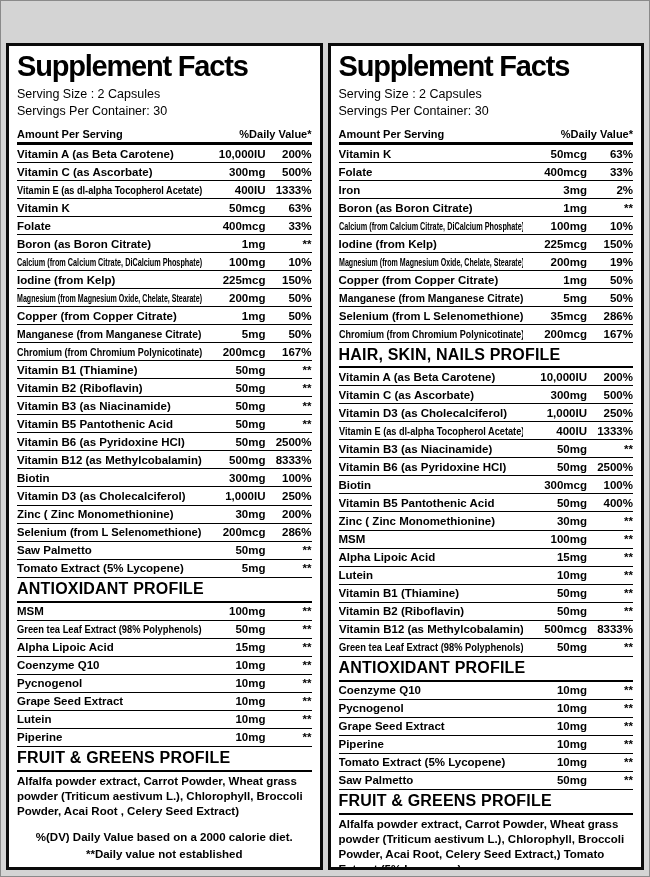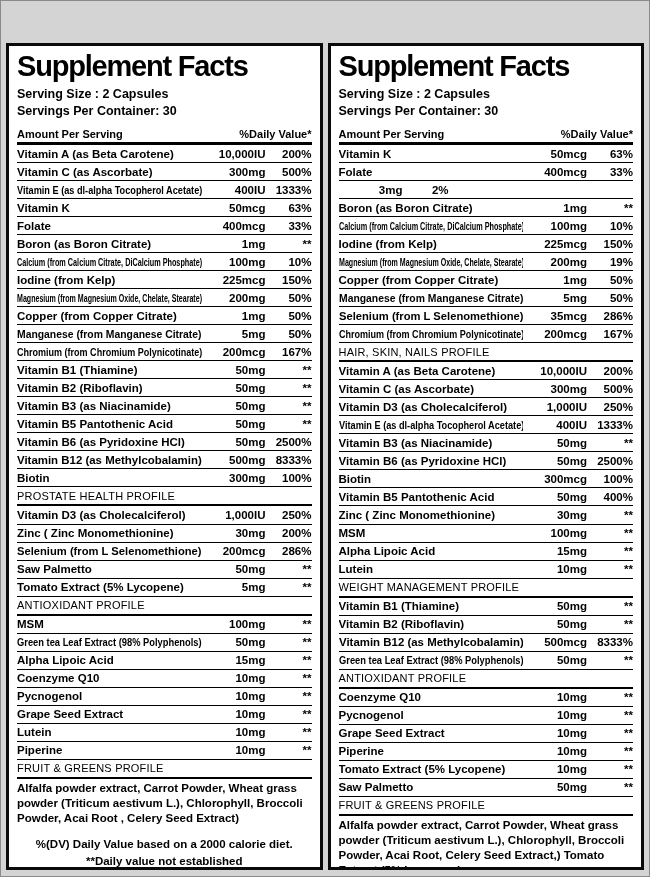--- a/index.html
+++ b/index.html
@@ -11,39 +11,39 @@
   }
   .panel{
     flex:1;background:#ffffff;border:3px solid #0a0a0a;
     box-sizing:border-box;padding:4px 8px 8px 8px;
     display:flex;flex-direction:column;overflow:hidden;margin-top:36px;
   }
   .panel-title{
     font-size:29px;font-weight:bold;letter-spacing:-1.2px;
     line-height:1.05;margin:1px 0 5px 0;white-space:nowrap;
   }
-  .serving-line{font-size:12.5px;font-weight:bold;line-height:1.35;}
+  .serving-line{font-size:12.5px;font-weight:normal;line-height:1.35;}
   .thick-bar{height:7px;background:#000;margin:4px 0 0 0;}
   .cols-header{
     display:flex;justify-content:space-between;align-items:baseline;
     font-size:11px;font-weight:bold;padding:4px 0 2px 0;
     border-bottom:3px solid #000;
   }
   .rows{display:block;}
   .row{
     display:flex;align-items:baseline;
     border-bottom:1.2px solid #000;
     padding:1.5px 0;font-size:11.5px;font-weight:bold;line-height:1.22;
   }
   .row .name{flex:1;padding-right:3px;overflow:hidden;}
   .name-inner{display:inline-block;white-space:nowrap;transform-origin:left center;}
   .row .amt{width:64px;text-align:right;white-space:nowrap;}
   .row .dv{width:46px;text-align:right;white-space:nowrap;}
   .section-row{
-    font-size:11px;font-weight:normal;letter-spacing:.2px;
+    font-size:16px;font-weight:bold;letter-spacing:.2px;
     padding:2.5px 0;border-bottom:2.5px solid #000;
   }
   .ingredients{
     font-size:11.5px;font-weight:bold;line-height:1.32;
     padding:2px 0 4px 0;
   }
   .footer-bar{height:6px;background:#000;margin:2px 0 4px 0;}
   .footnote{font-size:11.5px;font-weight:bold;line-height:1.5;text-align:center;}
 </style>
 </head>
@@ -149,21 +149,20 @@
         <div class="row">
           <span class="name"><span class="name-inner" style="transform: scaleX(0.994624);">Vitamin B12 (as Methylcobalamin)</span></span>
           <span class="amt">500mg</span>
           <span class="dv">8333%</span>
         </div>
         <div class="row">
           <span class="name"><span class="name-inner">Biotin</span></span>
           <span class="amt">300mg</span>
           <span class="dv">100%</span>
         </div>
-        <div class="section-row">PROSTATE HEALTH PROFILE</div>
         <div class="row">
           <span class="name"><span class="name-inner">Vitamin D3 (as Cholecalciferol)</span></span>
           <span class="amt">1,000IU</span>
           <span class="dv">250%</span>
         </div>
         <div class="row">
           <span class="name"><span class="name-inner">Zinc ( Zinc Monomethionine)</span></span>
           <span class="amt">30mg</span>
           <span class="dv">200%</span>
         </div>
@@ -245,20 +244,21 @@
           <span class="name"><span class="name-inner">Vitamin K</span></span>
           <span class="amt">50mcg</span>
           <span class="dv">63%</span>
         </div>
         <div class="row">
           <span class="name"><span class="name-inner">Folate</span></span>
           <span class="amt">400mcg</span>
           <span class="dv">33%</span>
         </div>
         <div class="row">
+          <span class="name"><span class="name-inner">Iron</span></span>
           <span class="amt">3mg</span>
           <span class="dv">2%</span>
         </div>
         <div class="row">
           <span class="name"><span class="name-inner">Boron (as Boron Citrate)</span></span>
           <span class="amt">1mg</span>
           <span class="dv">**</span>
         </div>
         <div class="row">
           <span class="name"><span class="name-inner" style="transform: scaleX(0.631399);">Calcium (from Calcium Citrate, DiCalcium Phosphate)</span></span>
@@ -349,21 +349,20 @@
         <div class="row">
           <span class="name"><span class="name-inner">Alpha Lipoic Acid</span></span>
           <span class="amt">15mg</span>
           <span class="dv">**</span>
         </div>
         <div class="row">
           <span class="name"><span class="name-inner">Lutein</span></span>
           <span class="amt">10mg</span>
           <span class="dv">**</span>
         </div>
-        <div class="section-row">WEIGHT MANAGEMENT PROFILE</div>
         <div class="row">
           <span class="name"><span class="name-inner">Vitamin B1 (Thiamine)</span></span>
           <span class="amt">50mg</span>
           <span class="dv">**</span>
         </div>
         <div class="row">
           <span class="name"><span class="name-inner">Vitamin B2 (Riboflavin)</span></span>
           <span class="amt">50mg</span>
           <span class="dv">**</span>
         </div>

